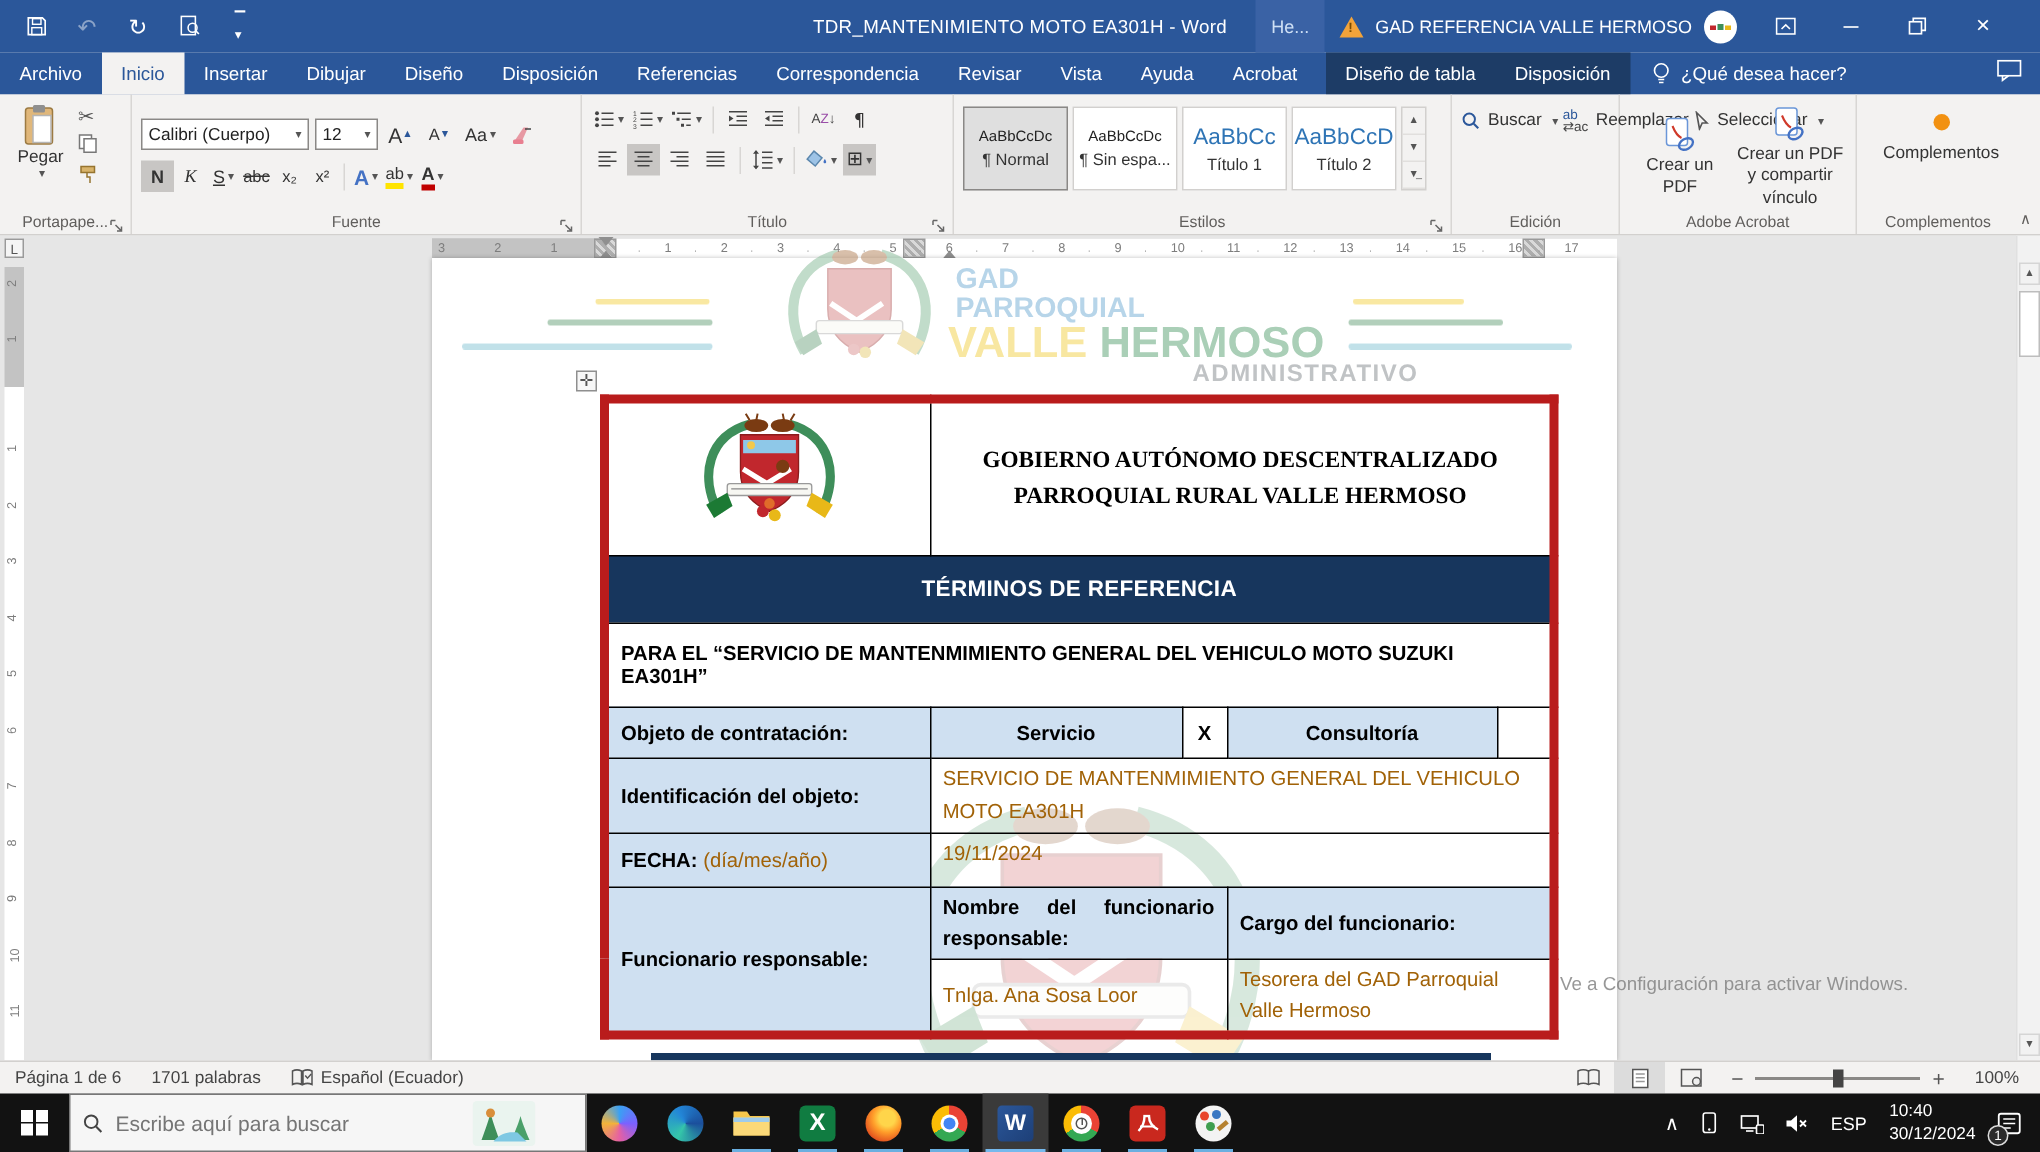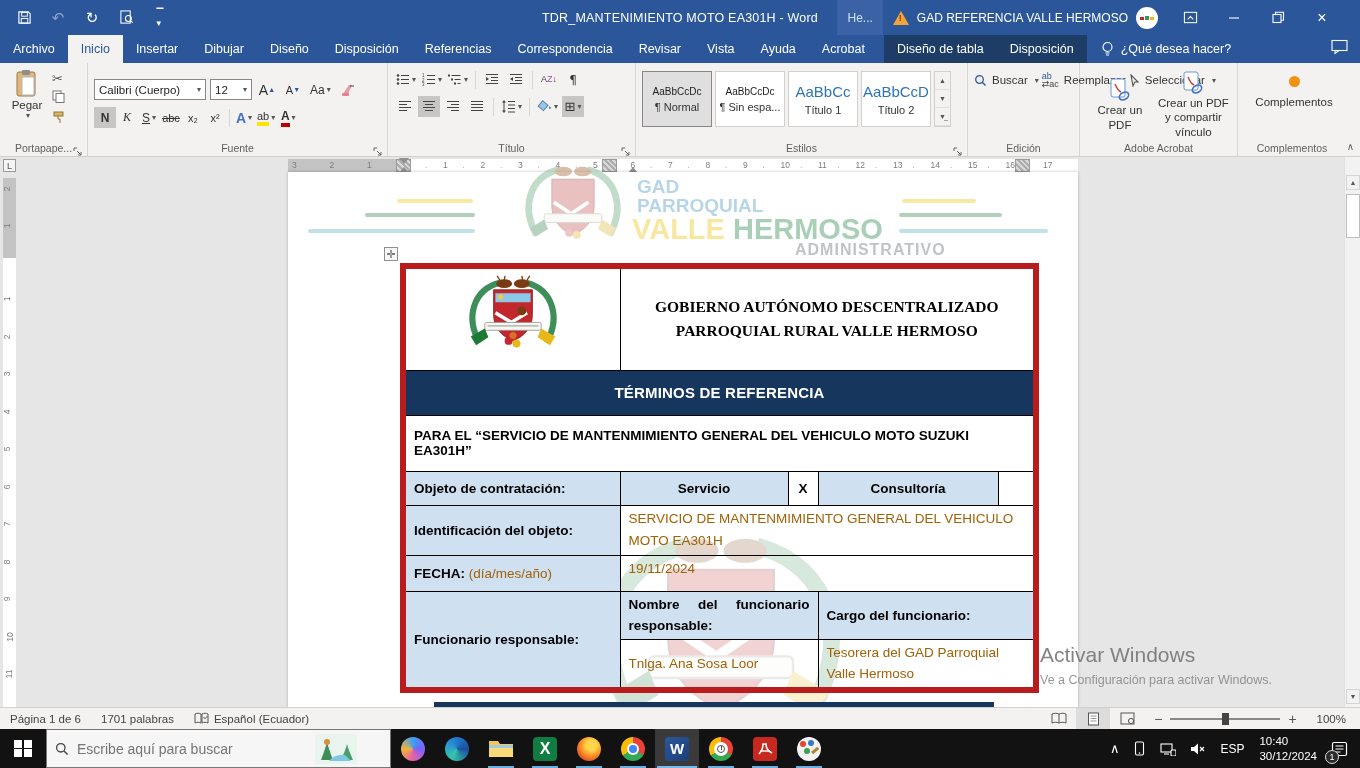--- a/index.html
+++ b/index.html
@@ -668,21 +668,20 @@
         <td colspan="2" class="valtext">Tnlga. Ana Sosa Loor</td>
         <td colspan="2" class="valtext" style="line-height:1.6;">Tesorera del GAD Parroquial Valle Hermoso</td>
       </tr>
     </tbody>
       </table>
 
     <div id="next-section-bar"></div>
   </div>
 
   <div id="act-watermark">
-    <div class="l1">Activar Windows</div>
     <div class="l2">Ve a Configuración para activar Windows.</div>
   </div>
 
   <div id="vscroll">
     <div class="scr-btn" style="top:18px;">▲</div>
     <div id="scr-thumb"></div>
     <div class="scr-btn" style="top:532px;">▼</div>
   </div>
 </div>
 

